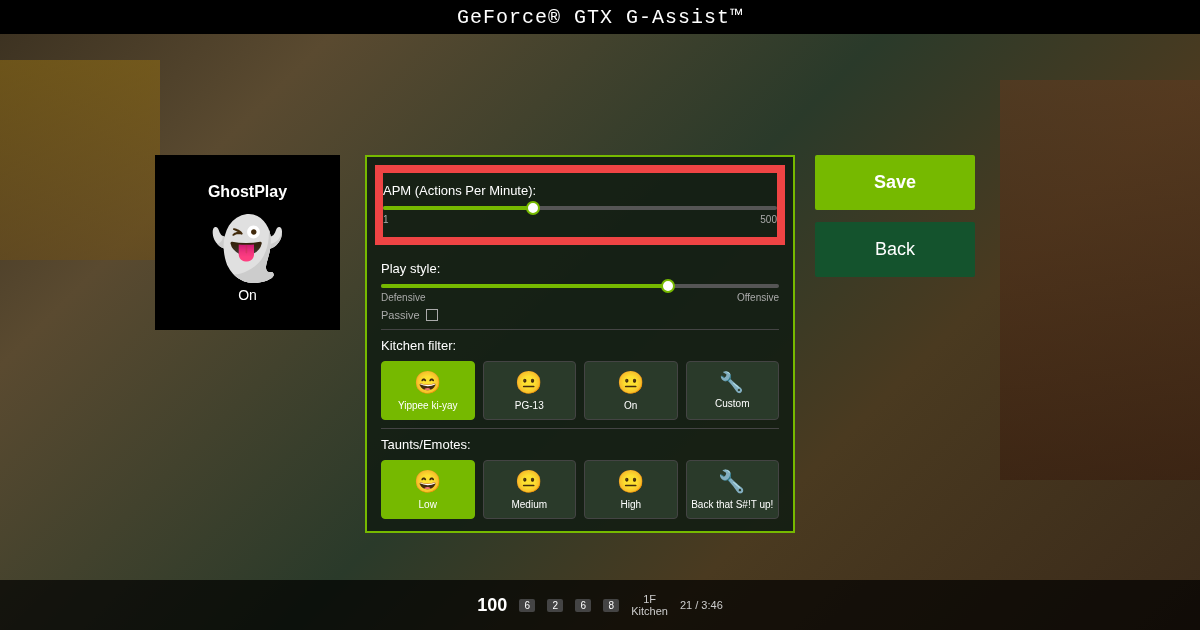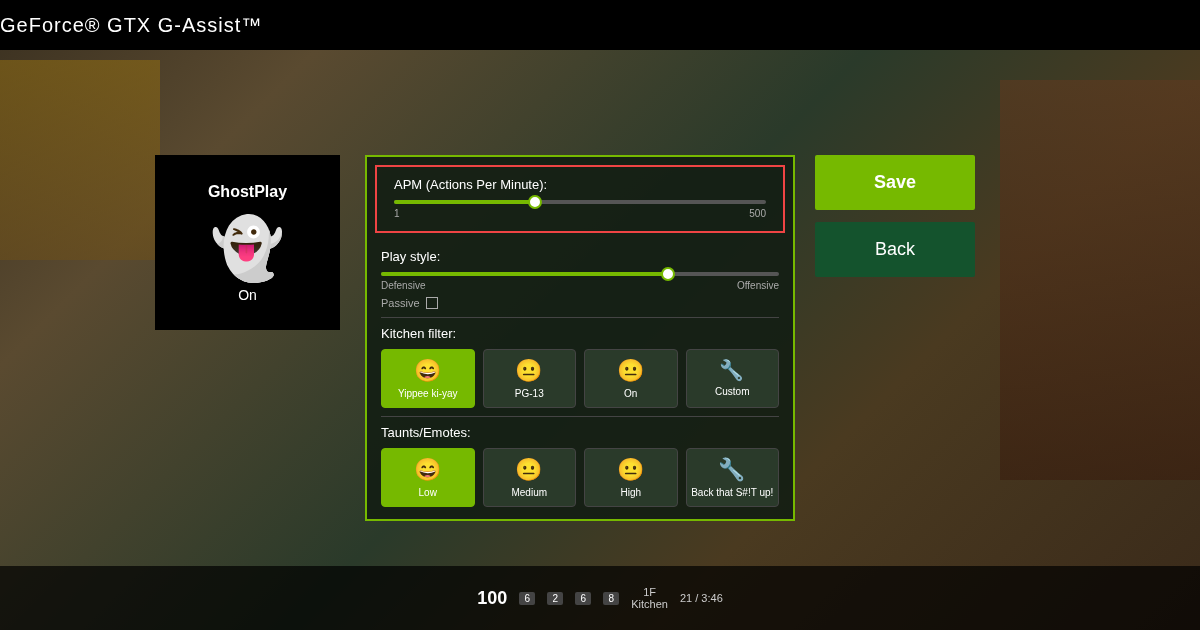--- a/index.html
+++ b/index.html
@@ -41,26 +41,27 @@
       opacity: 0.7;
       z-index: 1;
     }
 
     
     .header-bar {
       position: absolute;
       top: 0;
       left: 0;
       right: 0;
-      height: 50px;
+      height: 34px;
       background: #000;
       display: flex;
       align-items: center;
-      justify-content: flex-start;
+      justify-content: center;
       z-index: 10;
+      font-family: Liberation Mono, monospace;
     }
     .header-title {
       color: #fff;
       font-size: 20px;
       font-weight: 400;
       letter-spacing: 1px;
     }
 
     
     .ghost-panel {
@@ -101,23 +102,23 @@
       left: 365px;
       width: 430px;
       background: rgba(20, 30, 20, 0.92);
       border: 2px solid #76b900;
       z-index: 10;
       padding: 0;
     }
 
     
     .apm-section {
-      border: 2px solid #ef4444;
+      border: 8px solid #ef4444;
       margin: 8px;
-      padding: 10px 17px 12px;
+      padding: 10px 0 12px;
     }
     .apm-title {
       color: #fff;
       font-size: 13px;
       margin-bottom: 8px;
     }
     .slider-track {
       position: relative;
       height: 4px;
       background: #555;
@@ -298,21 +299,21 @@
       cursor: pointer;
       border-radius: 2px;
     }
 
     
     .bottom-hud {
       position: absolute;
       bottom: 0;
       left: 0;
       right: 0;
-      height: 64px;
+      height: 50px;
       background: rgba(0,0,0,0.7);
       display: flex;
       align-items: center;
       justify-content: center;
       gap: 12px;
       z-index: 10;
     }
     .hud-item {
       color: #ccc;
       font-size: 11px;

